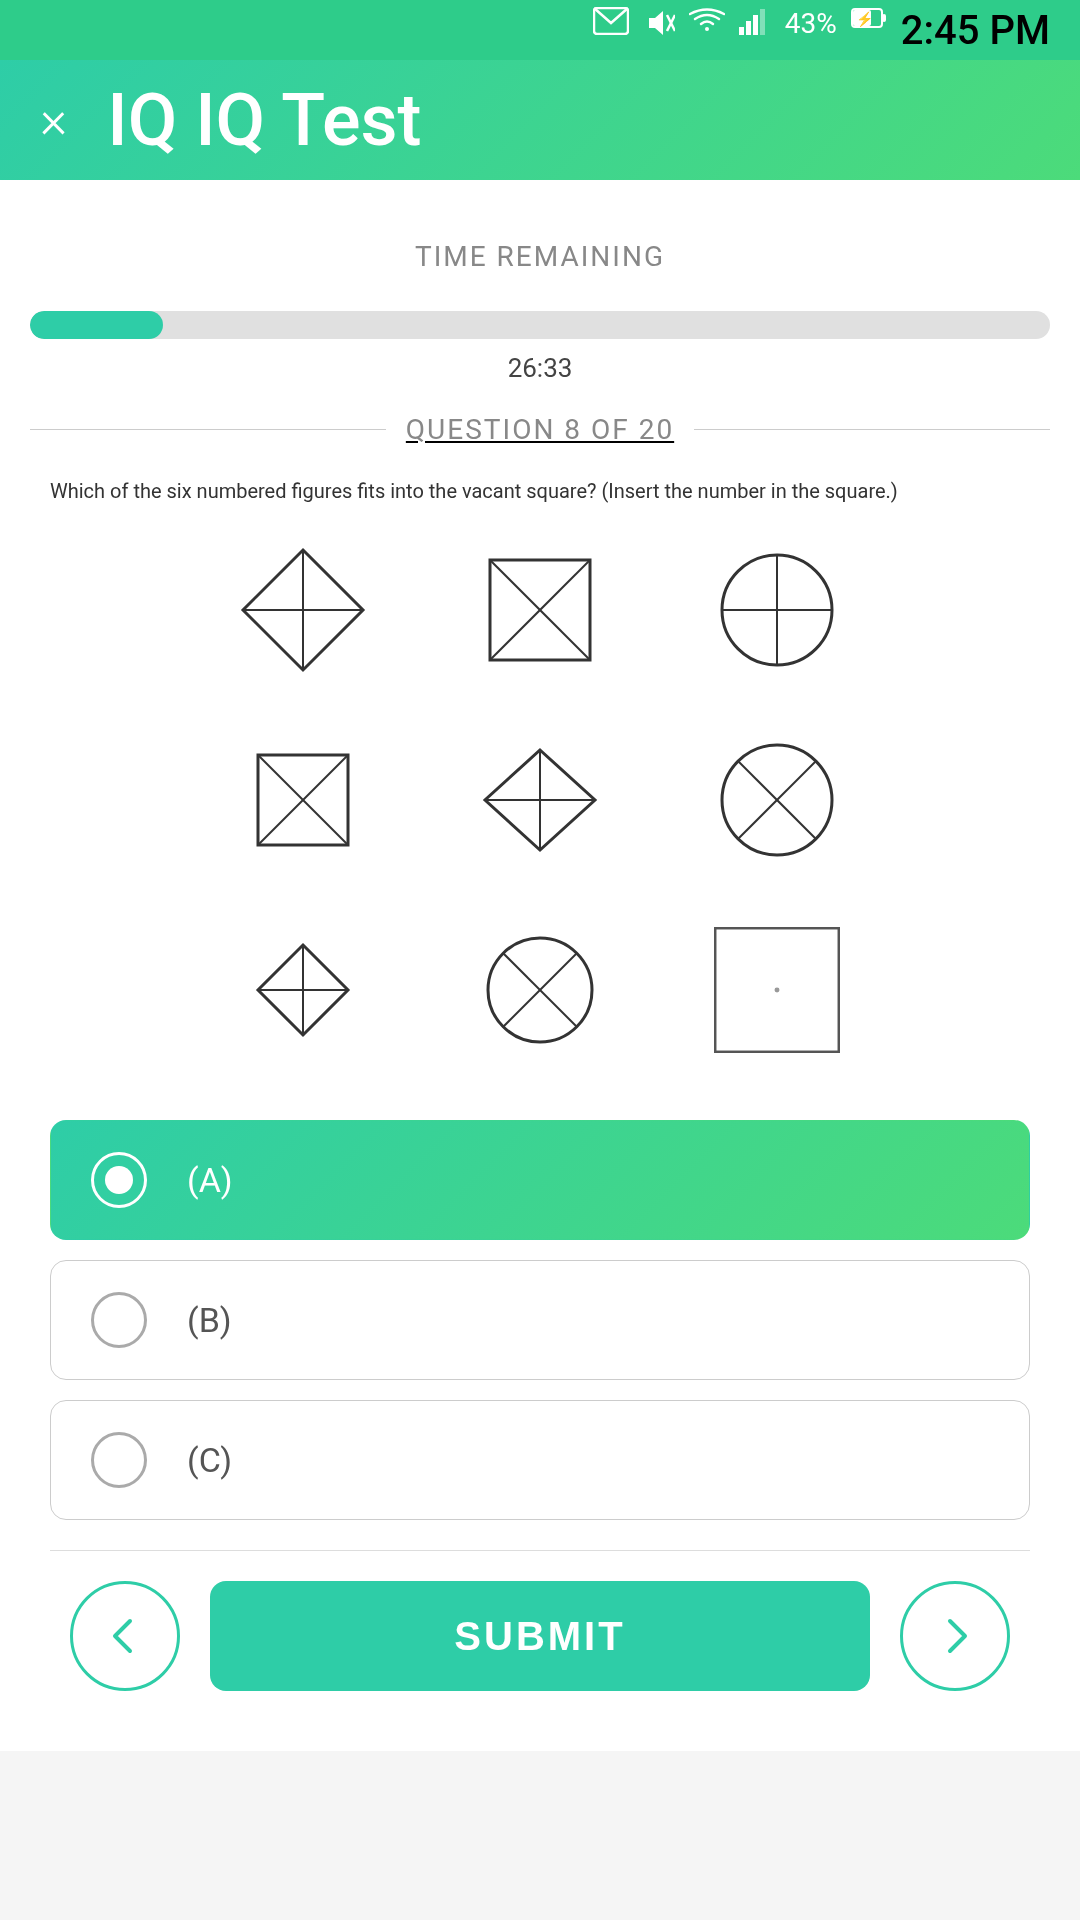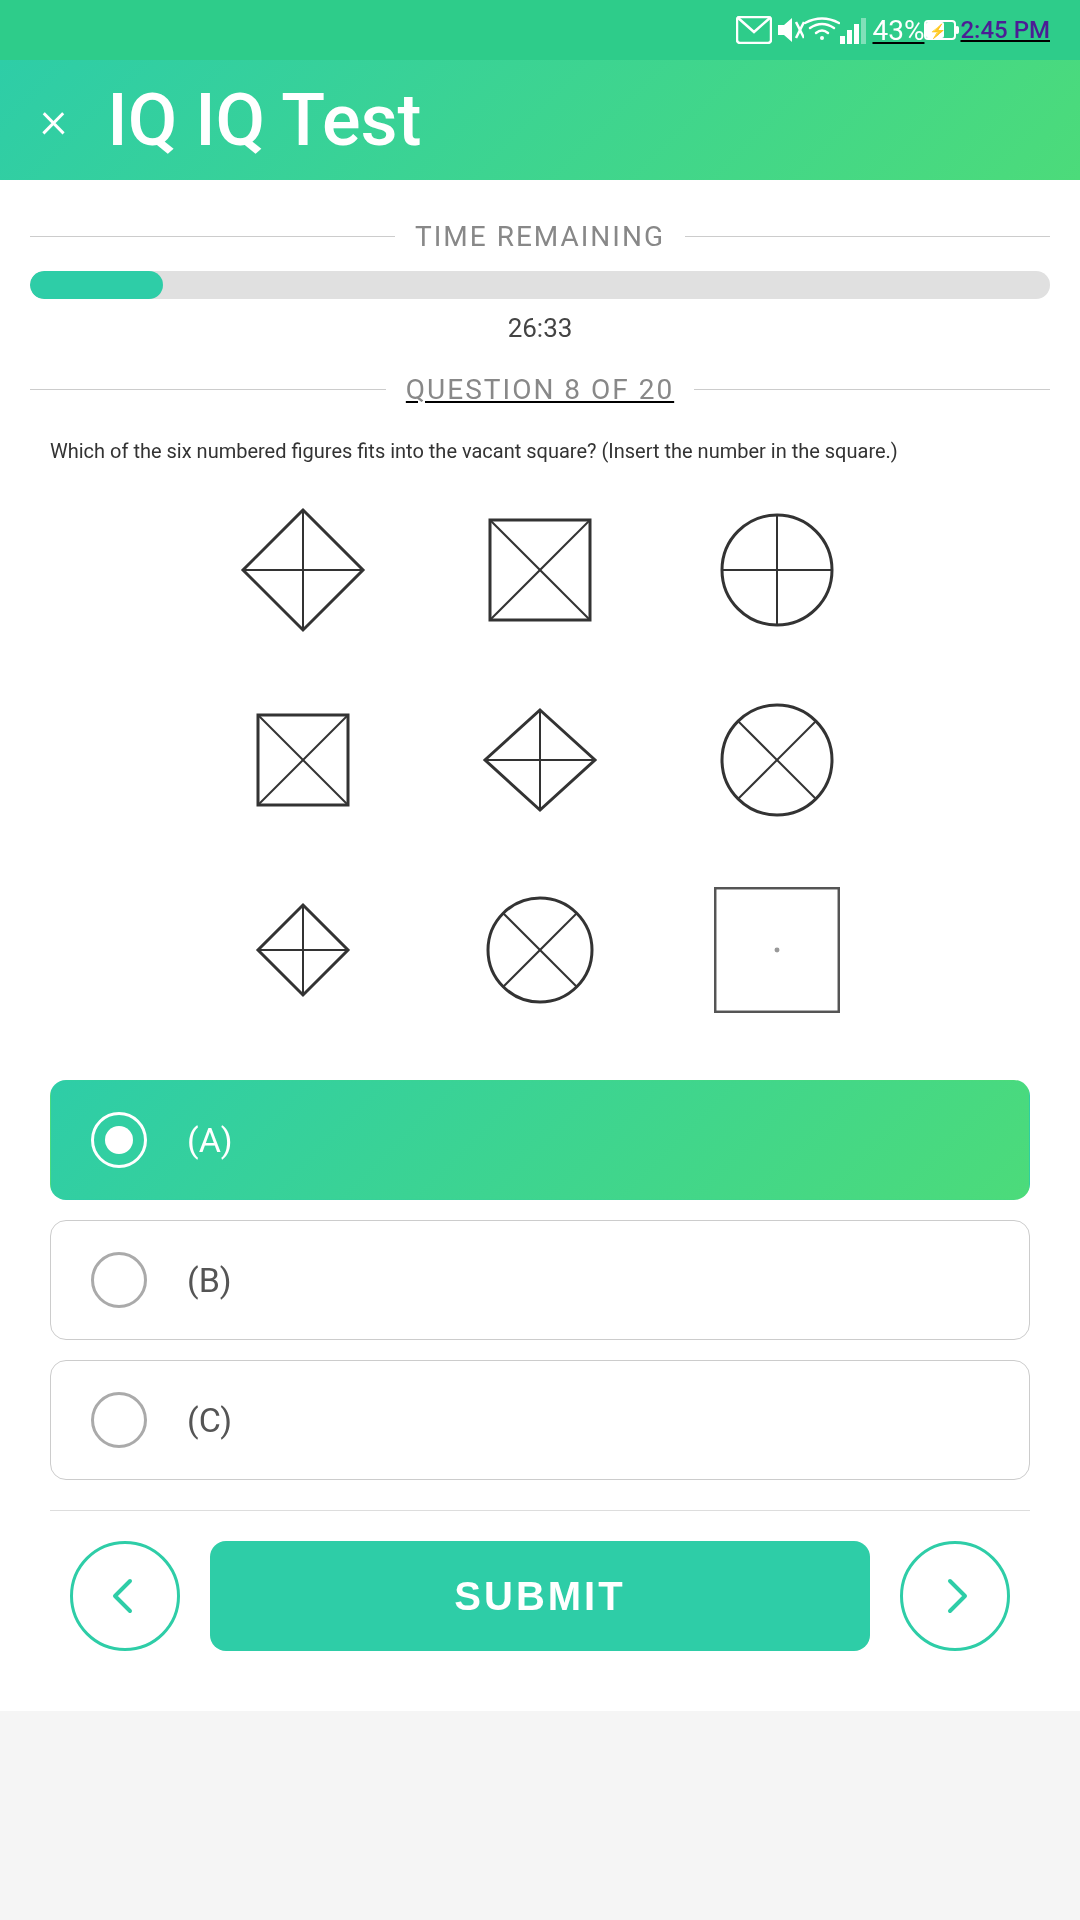--- a/index.html
+++ b/index.html
@@ -18,22 +18,22 @@
       background: #2ecc8a;
       height: 60px;
       display: flex;
       align-items: center;
       justify-content: flex-end;
       padding: 0 30px;
       gap: 18px;
     }
     .status-bar-icons {
       display: flex;
-      align-items: center;
-      text-decoration: underline;
+      align-items: flex-start;
+      gap: 14px;
     }
 
     
     .app-header {
       background: linear-gradient(135deg, #2ecda7, #4cdb7a);
       height: 120px;
       display: flex;
       align-items: center;
       padding: 0 40px;
       gap: 40px;
@@ -59,20 +59,21 @@
 
     
     .time-section {
       margin-bottom: 30px;
     }
     .section-header {
       display: flex;
       align-items: center;
       gap: 20px;
       margin-bottom: 18px;
+      flex-direction: column;
     }
     .section-header-line {
       flex: 1;
       height: 1px;
       background: #ccc;
     }
     .section-header-text {
       color: #888;
       font-size: 28px;
       letter-spacing: 2px;
@@ -276,21 +277,21 @@
       <rect x="21" y="2" width="5" height="26" fill="rgba(255,255,255,0.4)"></rect>
     </svg>
     <span style="color:white;font-size:28px;">43%</span>
 
     <svg width="36" height="22" viewBox="0 0 36 22" fill="none">
       <rect x="1" y="2" width="30" height="18" rx="3" stroke="white" stroke-width="2"></rect>
       <rect x="31" y="7" width="4" height="8" rx="2" fill="white"></rect>
       <rect x="2" y="3" width="18" height="16" rx="2" fill="white"></rect>
       <text x="5" y="17" font-size="14" fill="#2ecda7">⚡</text>
     </svg>
-    <span style="color:#4c1d95;font-size:24px;font-weight:500;">2:45 PM</span>
+    <span style="color:#000000;font-size:40px;font-weight:500;">2:45 PM</span>
   </div>
 </div>
 
 <div class="app-header">
   <span class="header-close">×</span>
   <span class="header-title">IQ IQ Test</span>
 </div>
 
 <div class="main-content">
 

